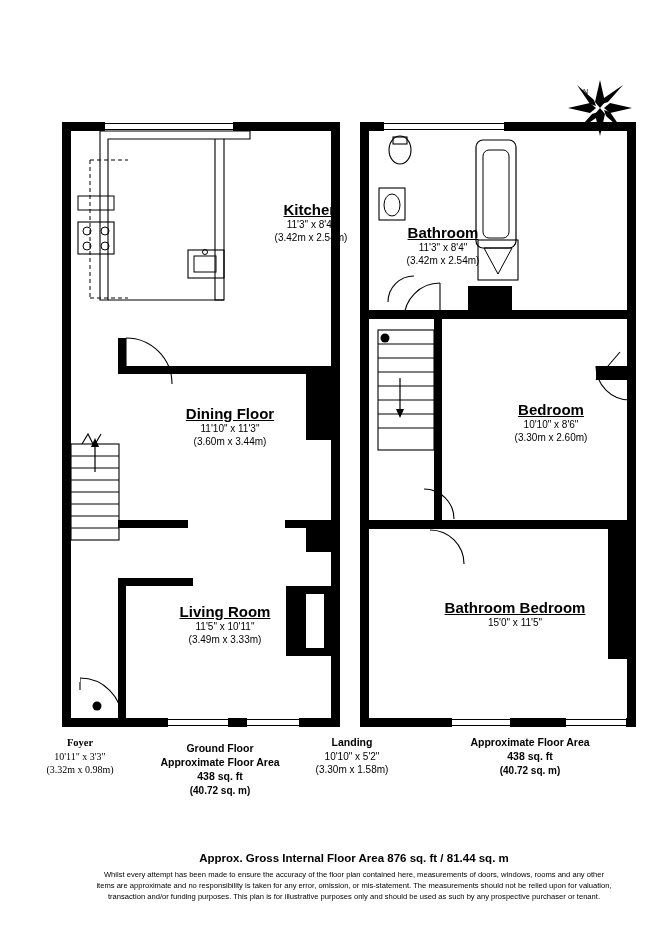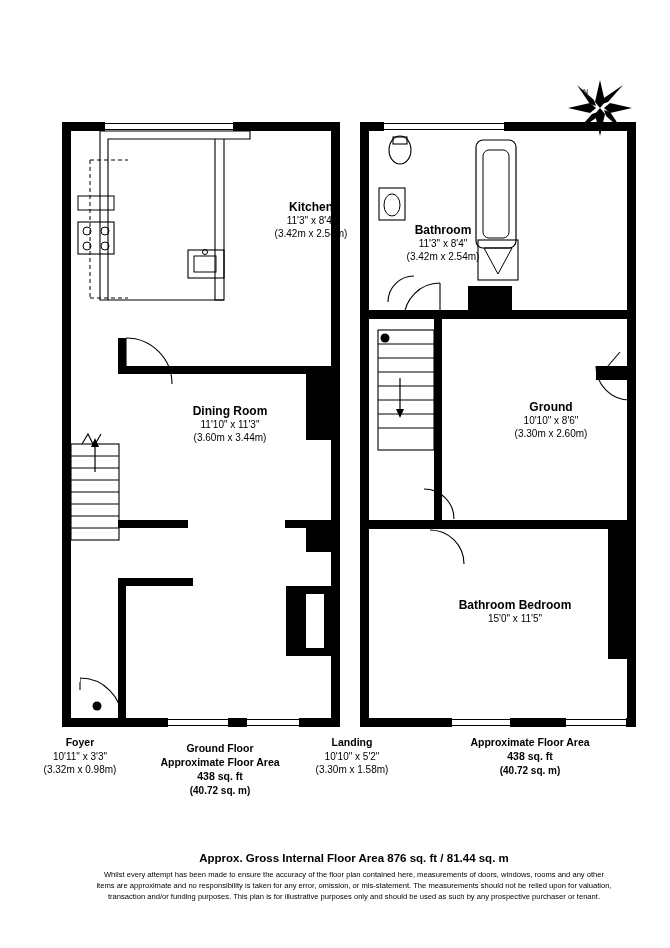--- a/index.html
+++ b/index.html
@@ -28,22 +28,23 @@
     height: 948px;
   }
   .lbl {
     position: absolute;
     text-align: center;
     line-height: 1.28;
     white-space: nowrap;
   }
   .lbl .name {
     font-weight: bold;
-    font-size: 12px;
+    font-size: 15px;
     display: block;
+    text-decoration: underline;
   }
   .lbl .dim {
     font-size: 10px;
     display: block;
   }
   .lbl .dimm {
     font-size: 10px;
     display: block;
   }
   .area-block {
@@ -251,44 +252,49 @@
 
 </svg>
 
 <div class="lbl" style="left:226px; top:200px; width:170px;">
   <span class="name">Kitchen</span>
   <span class="dim">11'3" x 8'4"</span>
   <span class="dimm">(3.42m x 2.54m)</span>
 </div>
 
 <div class="lbl" style="left:145px; top:404px; width:170px;">
-  <span class="name">Dining Room</span>
+  <span class="name">Dining Floor</span>
   <span class="dim">11'10" x 11'3"</span>
   <span class="dimm">(3.60m x 3.44m)</span>
 </div>
 
+<div class="lbl" style="left:140px; top:602px; width:170px;">
+  <span class="name">Living Room</span>
+  <span class="dim">11'5" x 10'11"</span>
+  <span class="dimm">(3.49m x 3.33m)</span>
+</div>
 
 <div class="lbl" style="left:358px; top:223px; width:170px;">
   <span class="name">Bathroom</span>
   <span class="dim">11'3" x 8'4"</span>
   <span class="dimm">(3.42m x 2.54m)</span>
 </div>
 
 <div class="lbl" style="left:466px; top:400px; width:170px;">
-  <span class="name">Ground</span>
+  <span class="name">Bedroom</span>
   <span class="dim">10'10" x 8'6"</span>
   <span class="dimm">(3.30m x 2.60m)</span>
 </div>
 
 <div class="lbl" style="left:400px; top:598px; width:230px;">
   <span class="name">Bathroom Bedroom</span>
   <span class="dim">15'0" x 11'5"</span>
 </div>
 
-<div class="small-room" style="left:20px; top:736px; width:120px;">
+<div class="small-room" style="left:20px; top:736px; width:120px;font-family:Liberation Serif, serif;">
   <span class="name">Foyer</span>
   <span class="dim">10'11" x 3'3"</span>
   <span class="dim">(3.32m x 0.98m)</span>
 </div>
 
 <div class="small-room" style="left:292px; top:736px; width:120px;">
   <span class="name">Landing</span>
   <span class="dim">10'10" x 5'2"</span>
   <span class="dim">(3.30m x 1.58m)</span>
 </div>

